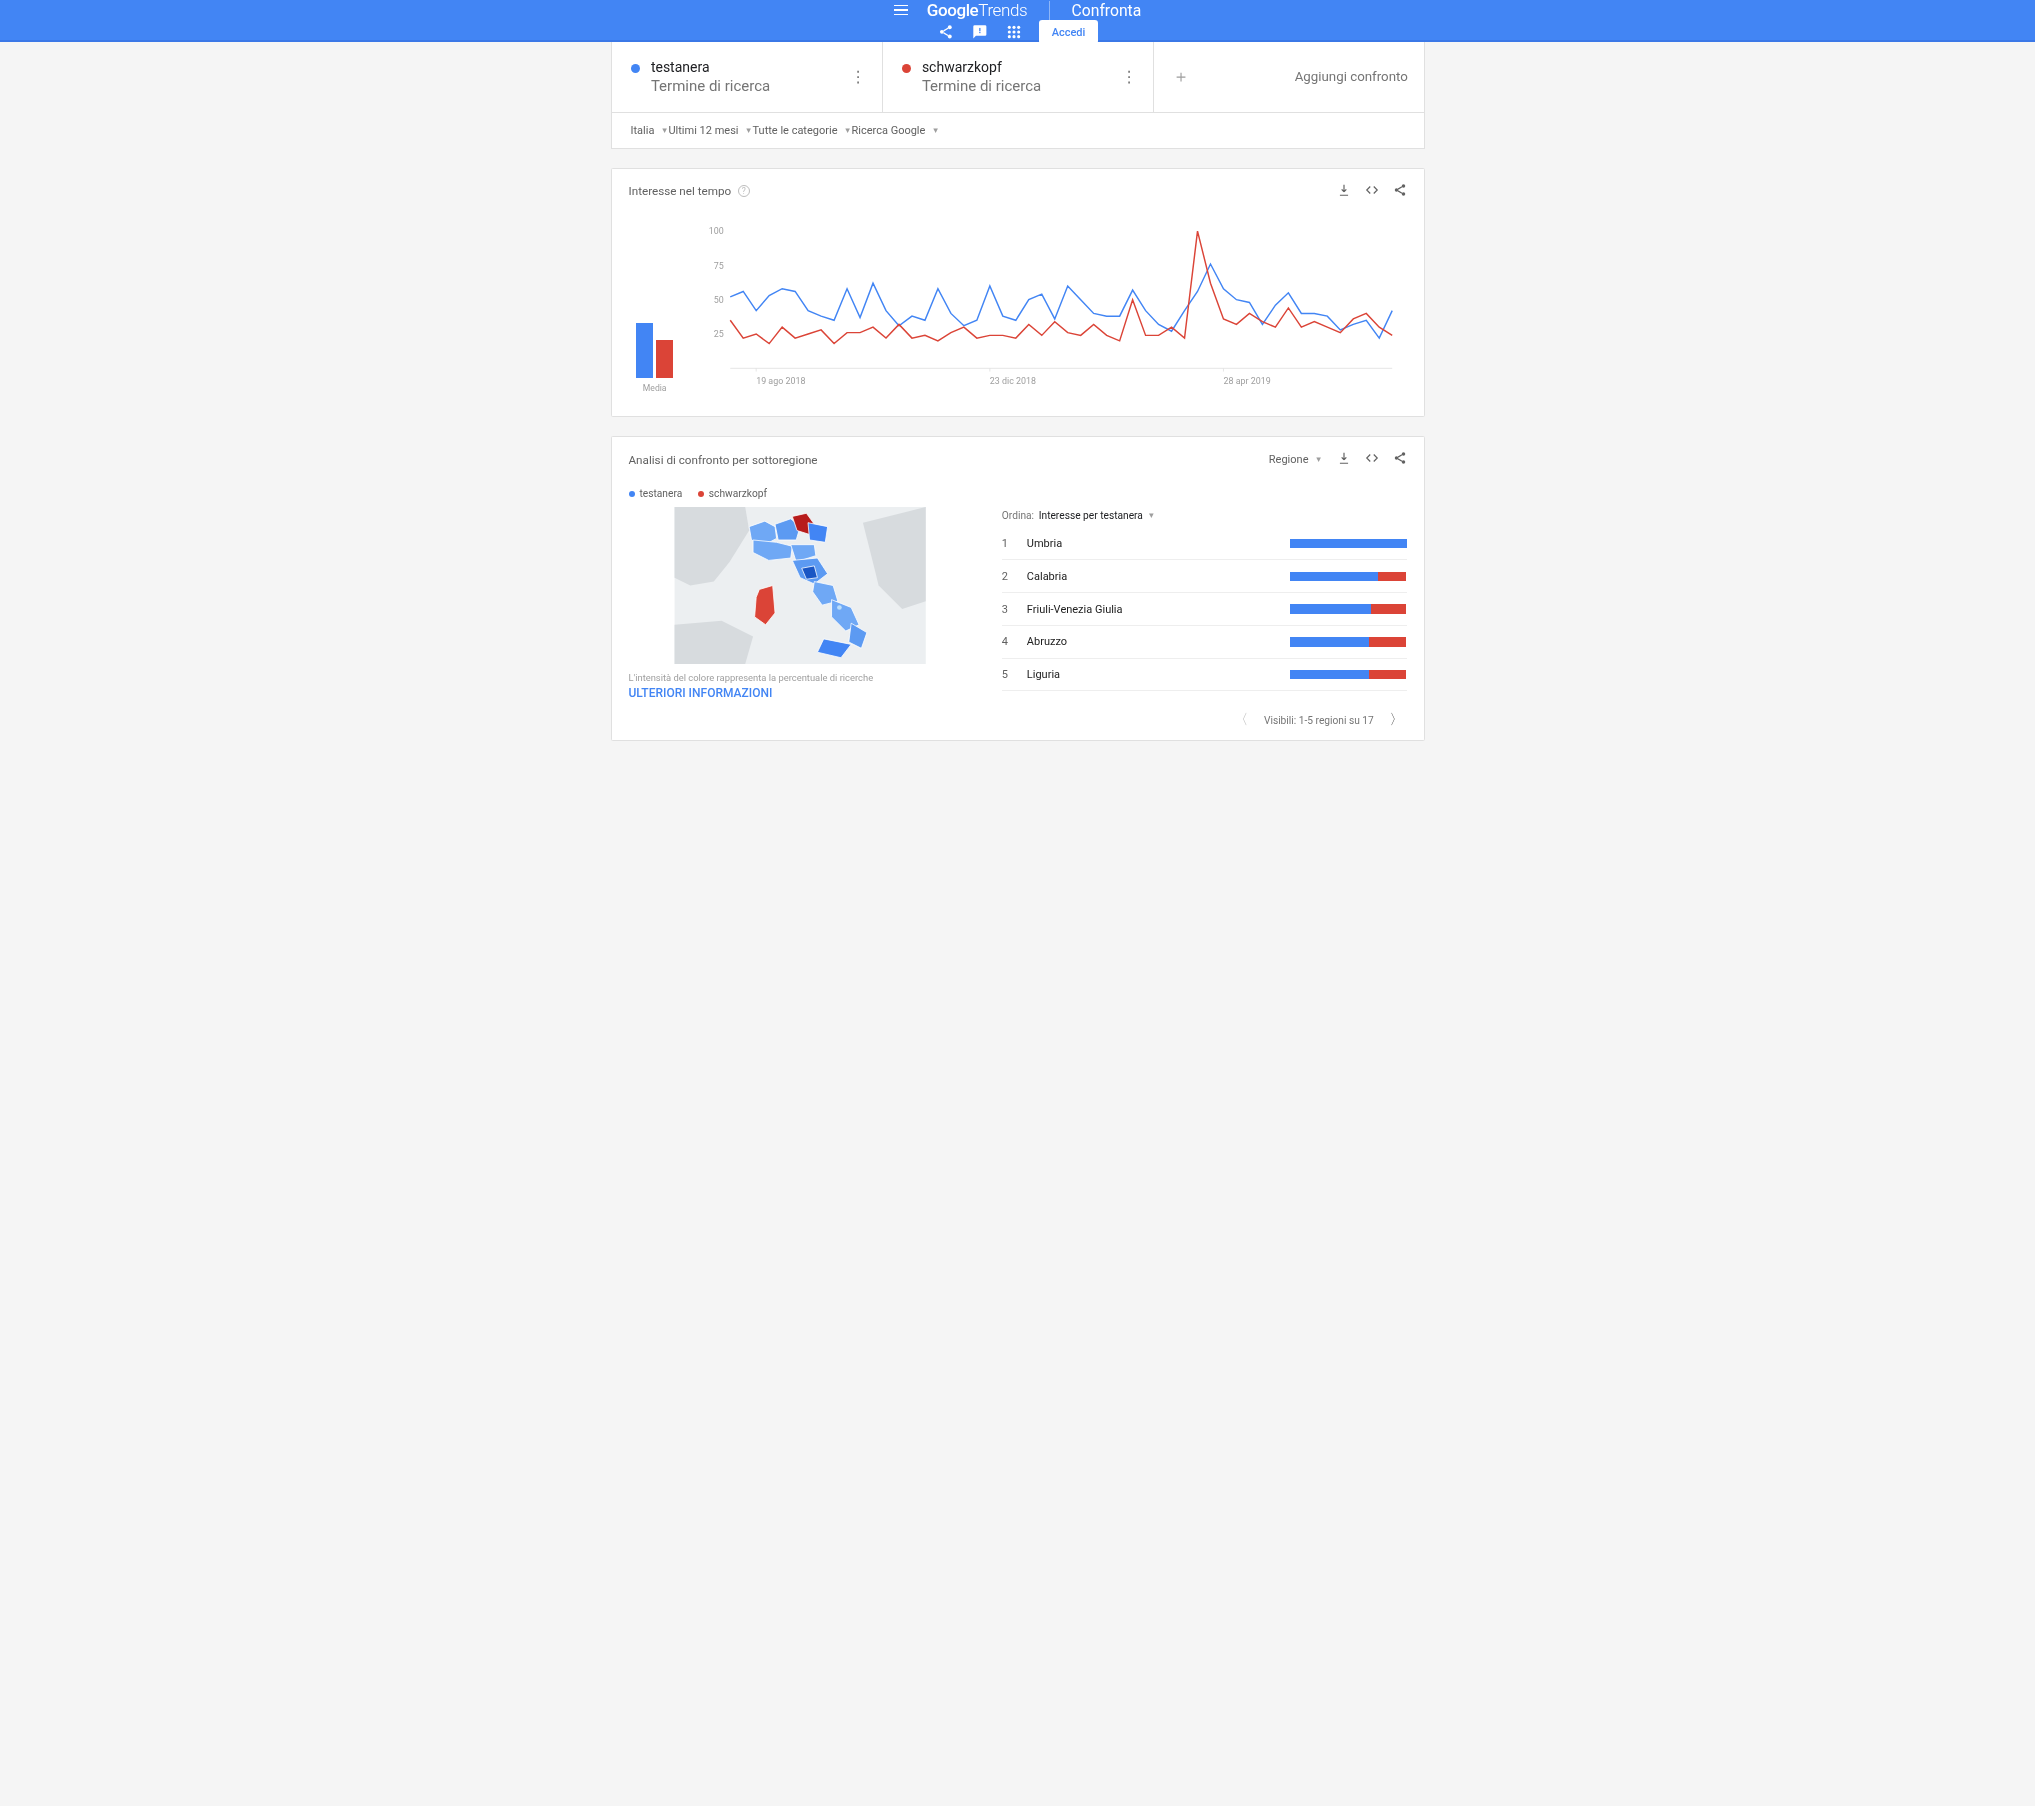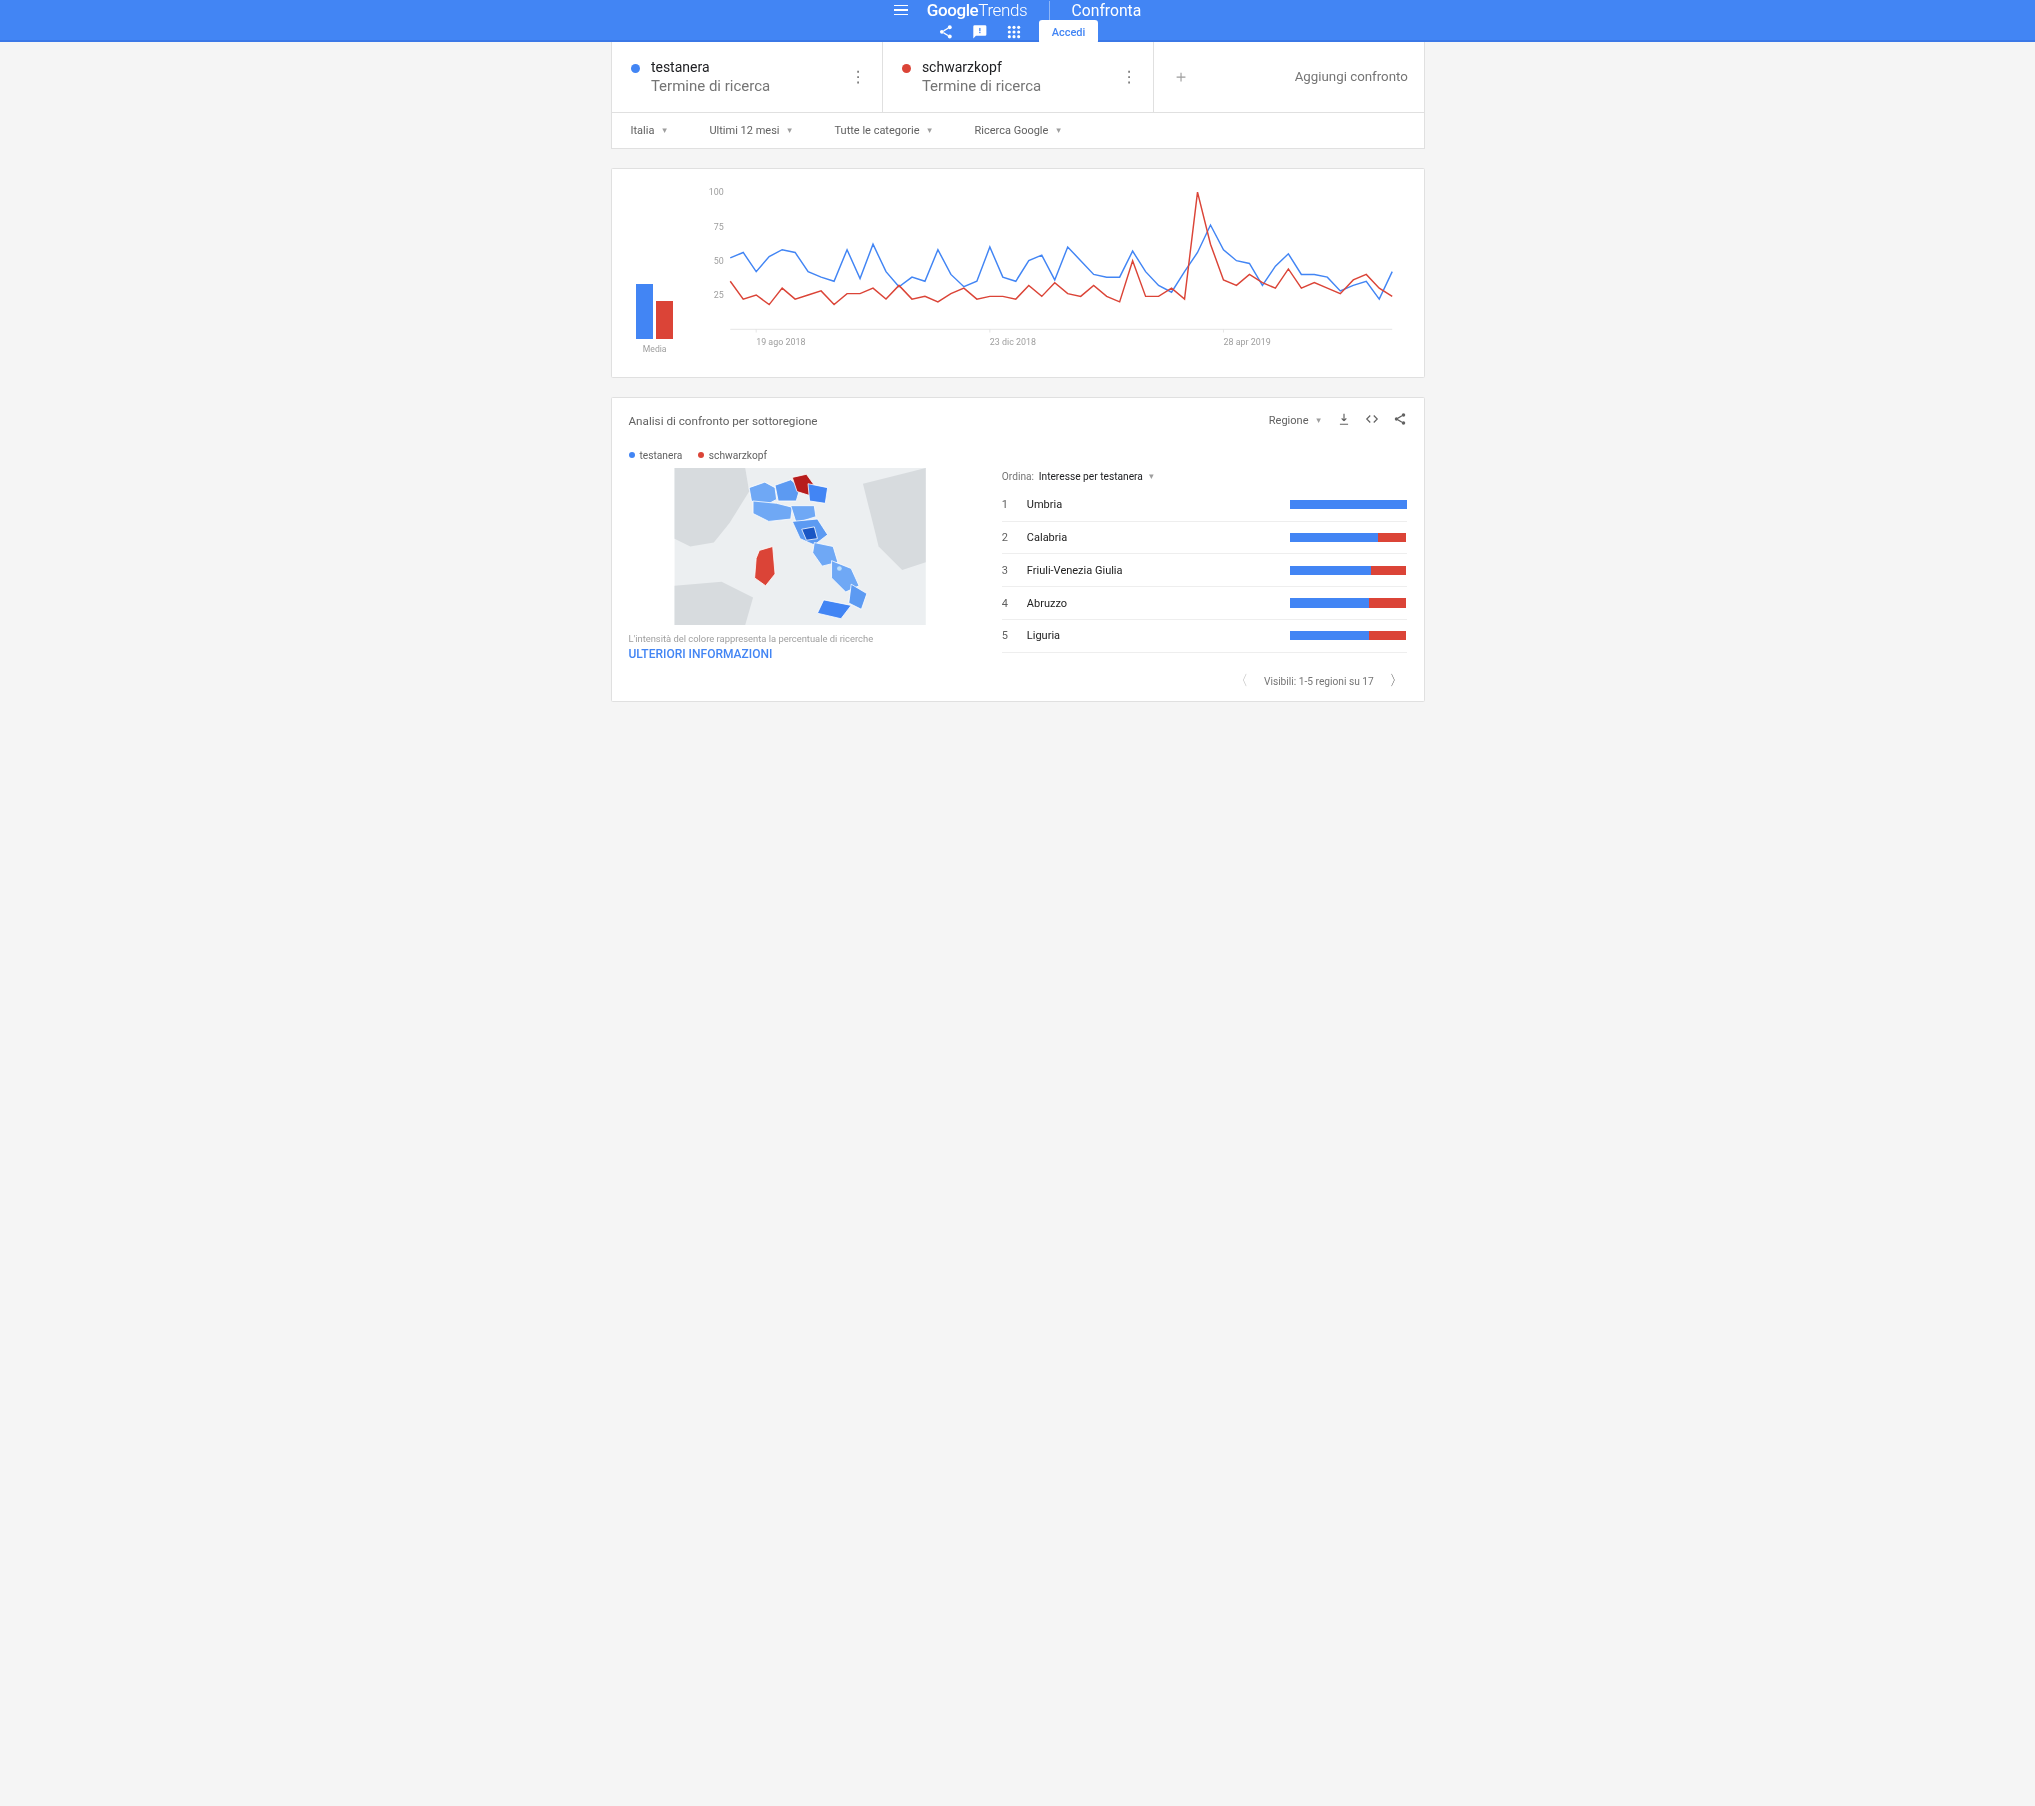--- a/index.html
+++ b/index.html
@@ -23,21 +23,21 @@
   .term{ display:flex; gap:11px; align-items:flex-start;}
   .dot{ width:9.4px; height:9.4px; border-radius:50%; margin-top:4.7px; flex:none;}
   .dot.blue{ background:#4285f4;}
   .dot.red{ background:#db4437;}
   .term-text .name{ font-size:14px; color:#202124;}
   .term-text .sub{ font-size:15px; color:#757575; margin-top:1.6px;}
   .more{ color:#757575; font-size:15.7px; cursor:pointer; line-height:1;}
   .add-cell{ color:#757575; font-size:13.3px; display:flex; align-items:center; gap:12.5px; cursor:pointer;}
   .plus{ font-size:17px; color:#9e9e9e;}
 
-  .filters{ background:#fff; max-width:814px; margin:0 auto; border-left:0.8px solid #e0e0e0; border-right:0.8px solid #e0e0e0; border-bottom:0.8px solid #e0e0e0; padding:11px 19px; display:flex; gap:41px; font-size:11px; color:#616161;}
+  .filters{ background:#fff; max-width:814px; margin:0 auto; border-left:0.8px solid #e0e0e0; border-right:0.8px solid #e0e0e0; border-bottom:0.8px solid #e0e0e0; padding:11px 19px; display:flex; font-size:11px; color:#616161;}
   .filter{ display:flex; align-items:center; gap:6.3px; cursor:pointer;}
   .caret{ font-size:7.8px; color:#9e9e9e;}
 
   .card{ background:#fff; max-width:814px; margin:19px auto 0; border:0.8px solid #e0e0e0; border-radius:1.6px;}
   .card-head{ display:flex; justify-content:space-between; align-items:center; padding:14px 17px 7.8px;}
   .card-title{ font-size:11.7px; color:#616161; display:flex; align-items:center; gap:6.3px;}
   .help{ width:12.5px;height:12.5px;border:1.2px solid #bdbdbd;border-radius:50%;font-size:8.6px;color:#bdbdbd;display:flex;align-items:center;justify-content:center;}
   .card-actions{ display:flex; gap:14px; color:#616161;}
   .card-actions .aicon{ cursor:pointer;}
 
@@ -163,20 +163,40 @@
       <span>Tutte le categorie</span>
       <span class="caret">▼</span>
     </div>
   <div class="filter">
       <span>Ricerca Google</span>
       <span class="caret">▼</span>
     </div>
 </div>
 
 <div class="card">
+  <div class="card-head">
+    <div class="card-title">
+      <span>Interesse nel tempo</span>
+      <span class="help">?</span>
+    </div>
+    <div class="card-actions">
+      <span class="aicon"><svg width="14" height="14" viewBox="0 0 24 24" fill="none" stroke="#616161" stroke-width="2">
+            <path d="M12 3v12m0 0l-4-4m4 4l4-4M5 21h14"></path>
+          </svg></span>
+      <span class="aicon"><svg width="14" height="14" viewBox="0 0 24 24" fill="none" stroke="#616161" stroke-width="2">
+            <path d="M9 18l-6-6 6-6M15 6l6 6-6 6"></path>
+          </svg></span>
+      <span class="aicon"><svg width="14" height="14" viewBox="0 0 24 24" fill="#616161">
+            <circle cx="18" cy="5" r="3"></circle>
+            <circle cx="6" cy="12" r="3"></circle>
+            <circle cx="18" cy="19" r="3"></circle>
+            <path d="M8.6 13.5l6.8 4M15.4 6.5l-6.8 4" stroke="#616161" stroke-width="2"></path>
+          </svg></span>
+    </div>
+  </div>
   <div class="chart-body">
     <div class="avg-col">
       <div class="avg-bars" id="avg-bars">
           <div class="bar" style="height: 55px; background: rgb(66, 133, 244);"></div>
           <div class="bar" style="height: 38px; background: rgb(219, 68, 55);"></div>
         </div>
       <div class="avg-label">Media</div>
     </div>
     <svg id="linechart" viewBox="0 0 860 210">
         <text x="22" y="141.5" text-anchor="end" font-size="11" fill="#9e9e9e">25</text>

